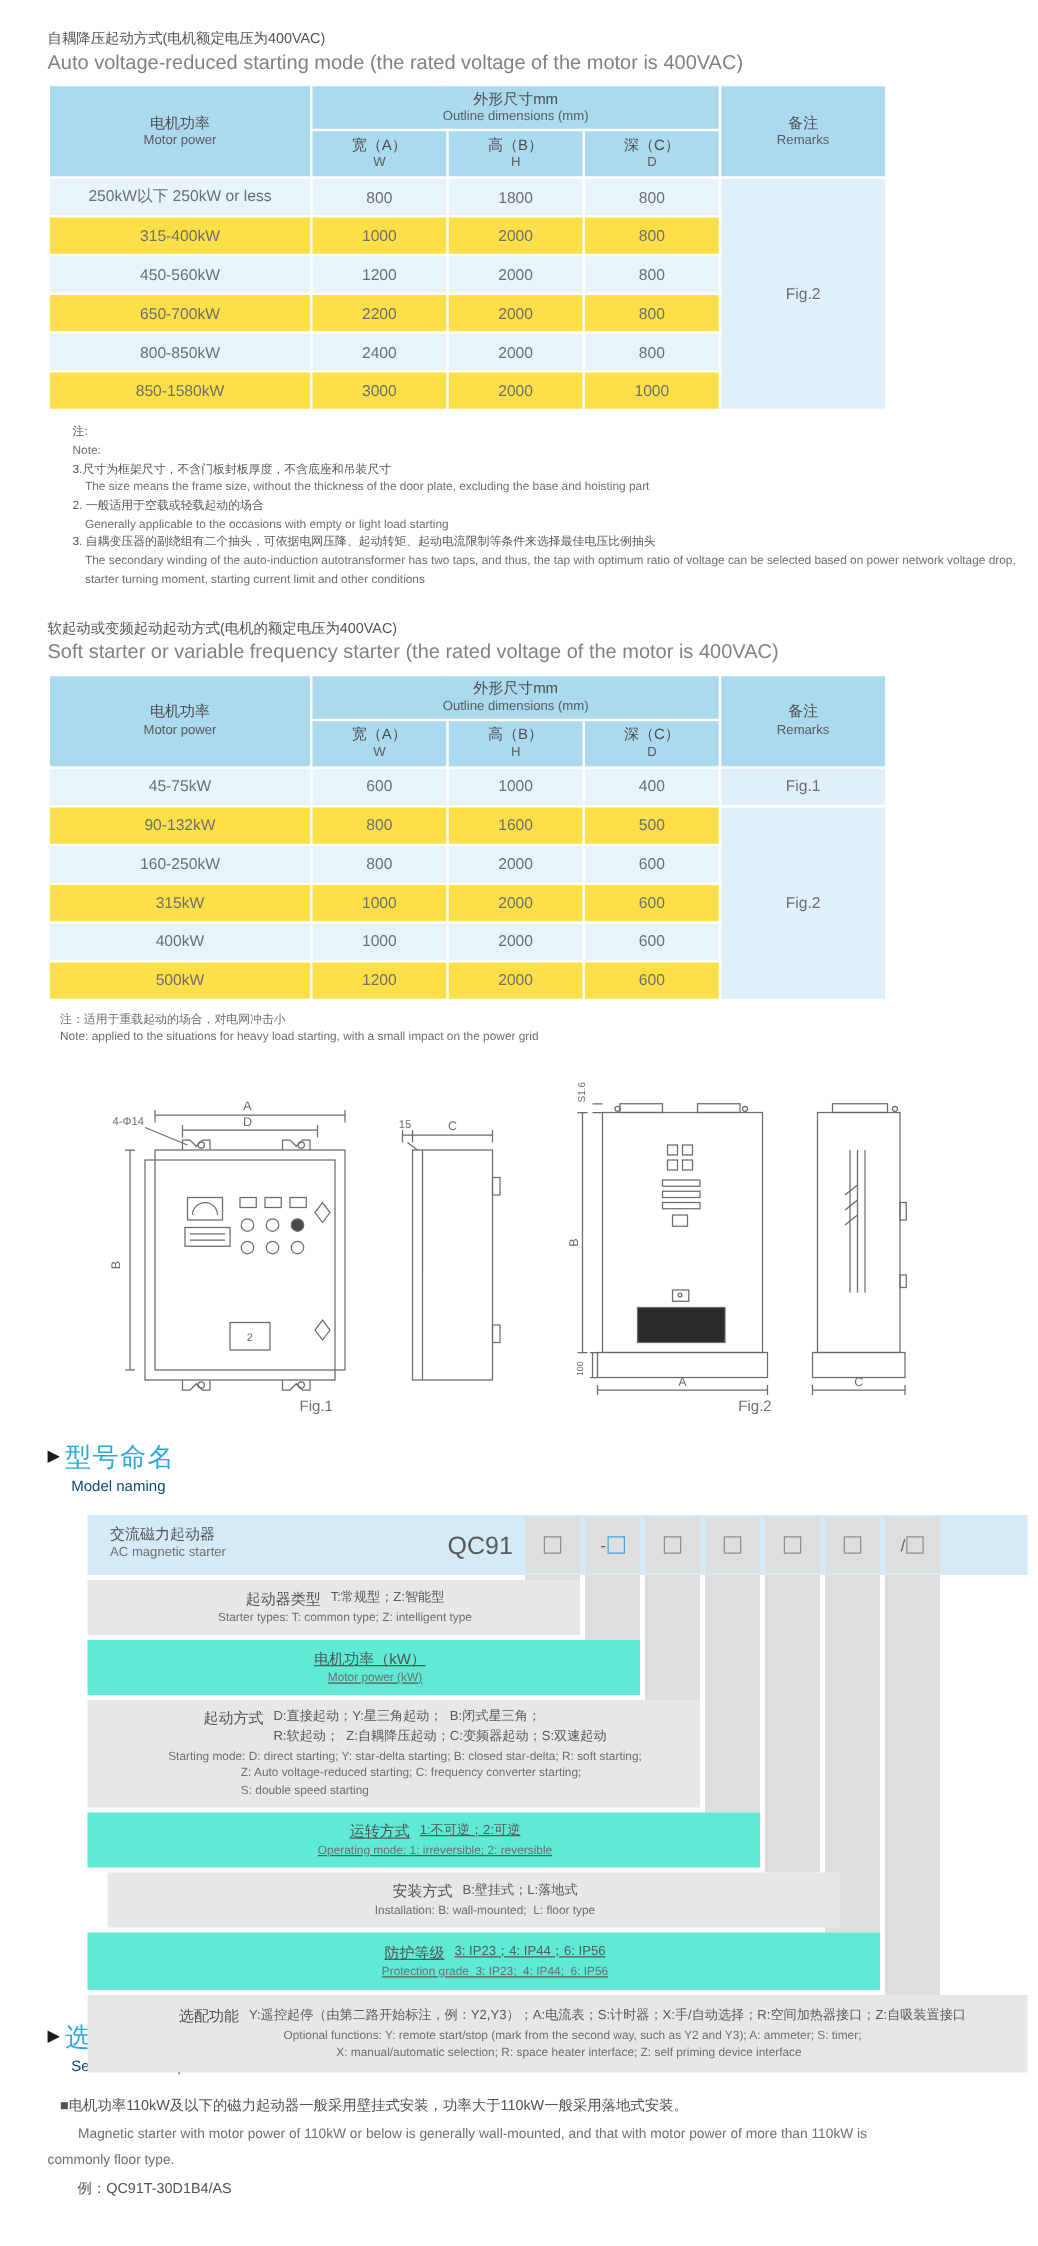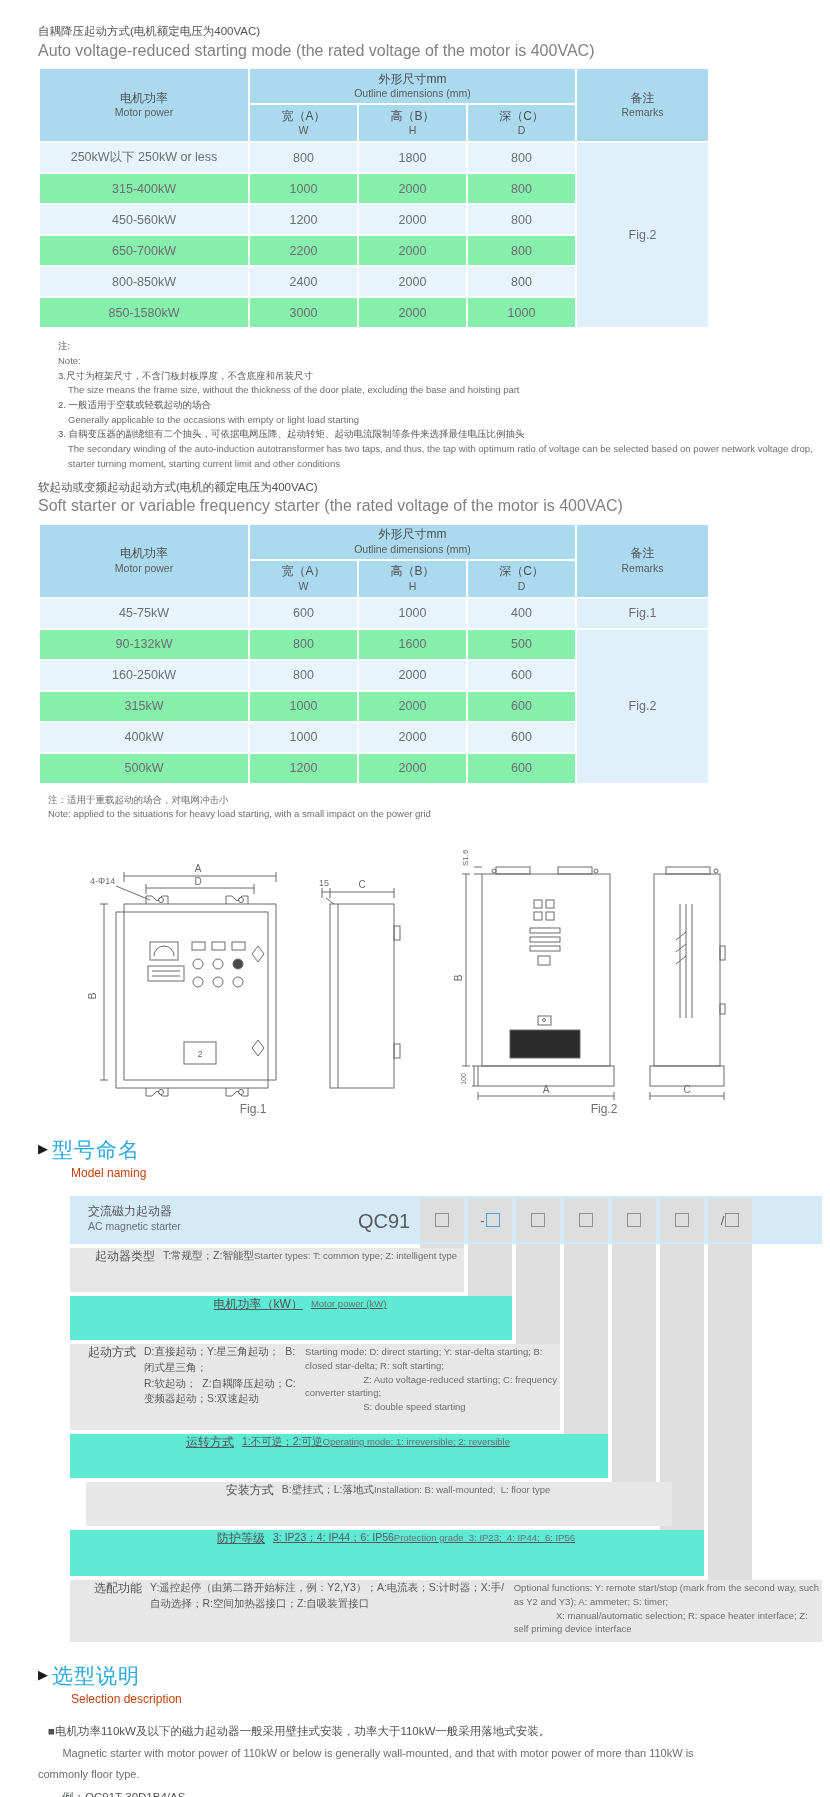--- a/index.html
+++ b/index.html
@@ -19,21 +19,21 @@
   table.dim { border-collapse:collapse; table-layout:fixed; margin:6px 0 0 38px; }
   table.dim th, table.dim td {
     border:2px solid #ffffff; text-align:center; vertical-align:middle;
     font-weight:normal;
   }
   table.dim th { background:#abd9ee; color:#4e4f51; }
   table.dim .h-zh { font-size:12px; line-height:1.3; }
   table.dim .h-en { font-size:10.5px; line-height:1.25; color:#5a5b5d; }
   table.dim td { font-size:12.5px; color:#6d6e71; }
   tr.row-a td { background:#e8f4fb; }
-  tr.row-b td { background:#86efac; }
+  tr.row-b td { background:#fde047; }
   td.remarks-cell { background:#e0f0fa !important; font-size:12px; color:#6d6e71; }
   table.dim tbody tr { height:31px; }
   table.dim thead tr.t1 { height:36px; }
   table.dim thead tr.t2 { height:38px; }
 
   
   .notes { margin:10px 0 0 58px; font-size:9.5px; line-height:1.55; color:#6d6e71; }
   .notes .n-zh { color:#58595b; }
   .notes .n-en { padding-left:10px; white-space:pre-wrap; }
   .note-single { margin:8px 0 0 48px; font-size:9.5px; line-height:1.55; color:#6d6e71; }
@@ -42,44 +42,44 @@
   .figs { display:flex; justify-content:flex-start; margin:26px 0 0 88px; gap:36px; }
   .figcol { display:flex; flex-direction:column; align-items:center; }
   .figcol svg { display:block; }
   .figcap { font-size:12px; color:#6d6e71; margin-top:2px; }
   svg text { font-family:"Liberation Sans","DejaVu Sans",sans-serif; }
 
   
   .blue-head { margin:20px 0 0 38px; }
   .blue-head .arrow { color:#1a1a1a; font-size:13px; vertical-align:4px; margin-right:4px; }
   .blue-head .h-zh { font-size:21px; color:#29a7df; letter-spacing:1px; }
-  .blue-head .h-en { font-size:12px; color:#c2410c; margin-left:33px; line-height:1.5; }
-
-  
-  .mn { position:relative; margin:14px 0 0 70px; width:752px; height:446px; }
+  .blue-head .h-en { font-size:12px; color:#0c4a6e; margin-left:19px; line-height:1.5; }
+
+  
+  .mn { position:relative; margin:14px 0 0 70px; width:752px; height:384px; }
   .mn .strip { position:absolute; top:48px; width:44px; background:#dedede; z-index:0; }
   .mn .s1{left:350px;height:4px;} .mn .s2{left:398px;height:52px;}
   .mn .s3{left:446px;height:100px;} .mn .s4{left:494px;height:190px;}
   .mn .s5{left:542px;height:238px;} .mn .s6{left:590px;height:286px;}
   .mn .s7{left:638px;height:336px;}
   .mn-row { position:relative; z-index:1; }
   .mn-row1 { height:48px; background:#d4ebf7; }
   .mn-product { position:absolute; left:18px; top:7px; }
   .mn-product .zh { font-size:12px; color:#515254; line-height:1.4; }
   .mn-product .en { font-size:10.5px; color:#6d6e71; line-height:1.3;text-align:center; }
   .mn-prefix { position:absolute; left:288px; top:14px; font-size:20px; color:#595a5c; }
   .mn-col { position:absolute; top:2px; width:44px; height:44px; background:#dedede;
             display:flex; align-items:center; justify-content:center; gap:1px; }
   .mn .c1{left:350px;} .mn .c2{left:398px;} .mn .c3{left:446px;} .mn .c4{left:494px;}
   .mn .c5{left:542px;} .mn .c6{left:590px;} .mn .c7{left:638px;}
   .sq { width:14px; height:14px; border:1px solid #8f9093; background:transparent; }
   .sq-blue { border-color:#4aa5d8; }
   .mn-col .pre { font-size:13px; color:#595a5c; }
-  .mn-desc { margin-top:4px; display:flex; flex-direction:row; justify-content:center;
-             padding-left:18px; }
+  .mn-desc { margin-top:4px; display:flex; flex-direction:column; justify-content:center;
+             padding-left:18px;align-items:center; }
   .bg-gray { background:#e7e7e7; }
   .bg-blue { background:#5eead4;text-decoration:underline; }
   .mn .r2{width:394px;height:44px;} .mn .r3{width:442px;height:44px;}
   .mn .r4{width:490px;height:86px;} .mn .r5{width:538px;height:44px;}
   .mn .r6{width:586px;height:44px;margin-left:16px;} .mn .r7{width:634px;height:46px;}
   .mn .r8{width:752px;height:62px;padding-left:24px;}
   .mn-line1 { display:flex; align-items:flex-start; }
   .mn-label { font-size:12px; color:#515254; white-space:nowrap; line-height:1.35; }
   .mn-dd { font-size:10.5px; color:#595a5c; margin-left:8px; white-space:pre-wrap; line-height:1.5; }
   .mn-en { font-size:9.5px; color:#6d6e71; white-space:pre-wrap; line-height:1.45; margin-top:1px; }
@@ -184,21 +184,21 @@
     <div class="n-en" style="padding-left:0">Note:</div>
     <div class="n-zh">3.尺寸为框架尺寸，不含门板封板厚度，不含底座和吊装尺寸</div>
     <div class="n-en">The size means the frame size, without the thickness of the door plate, excluding the base and hoisting part</div>
     <div class="n-zh">2. 一般适用于空载或轻载起动的场合</div>
     <div class="n-en">Generally applicable to the occasions with empty or light load starting</div>
     <div class="n-zh">3. 自耦变压器的副绕组有二个抽头，可依据电网压降、起动转矩、起动电流限制等条件来选择最佳电压比例抽头</div>
     <div class="n-en">The secondary winding of the auto-induction autotransformer has two taps, and thus, the tap with optimum ratio of voltage can be selected based on power network voltage drop,
 starter turning moment, starting current limit and other conditions</div>
   </div>
 
-  <div class="sec-title" style="margin-top:8px">
+  <div class="sec-title" style="margin-top:24px">
     <div class="zh">软起动或变频起动起动方式(电机的额定电压为400VAC)</div>
     <div class="en">Soft starter or variable frequency starter (the rated voltage of the motor is 400VAC)</div>
   </div>
 
   <table class="dim">
     <colgroup>
         <col style="width:210px">
         <col style="width:109px">
         <col style="width:109px">
         <col style="width:109px">

